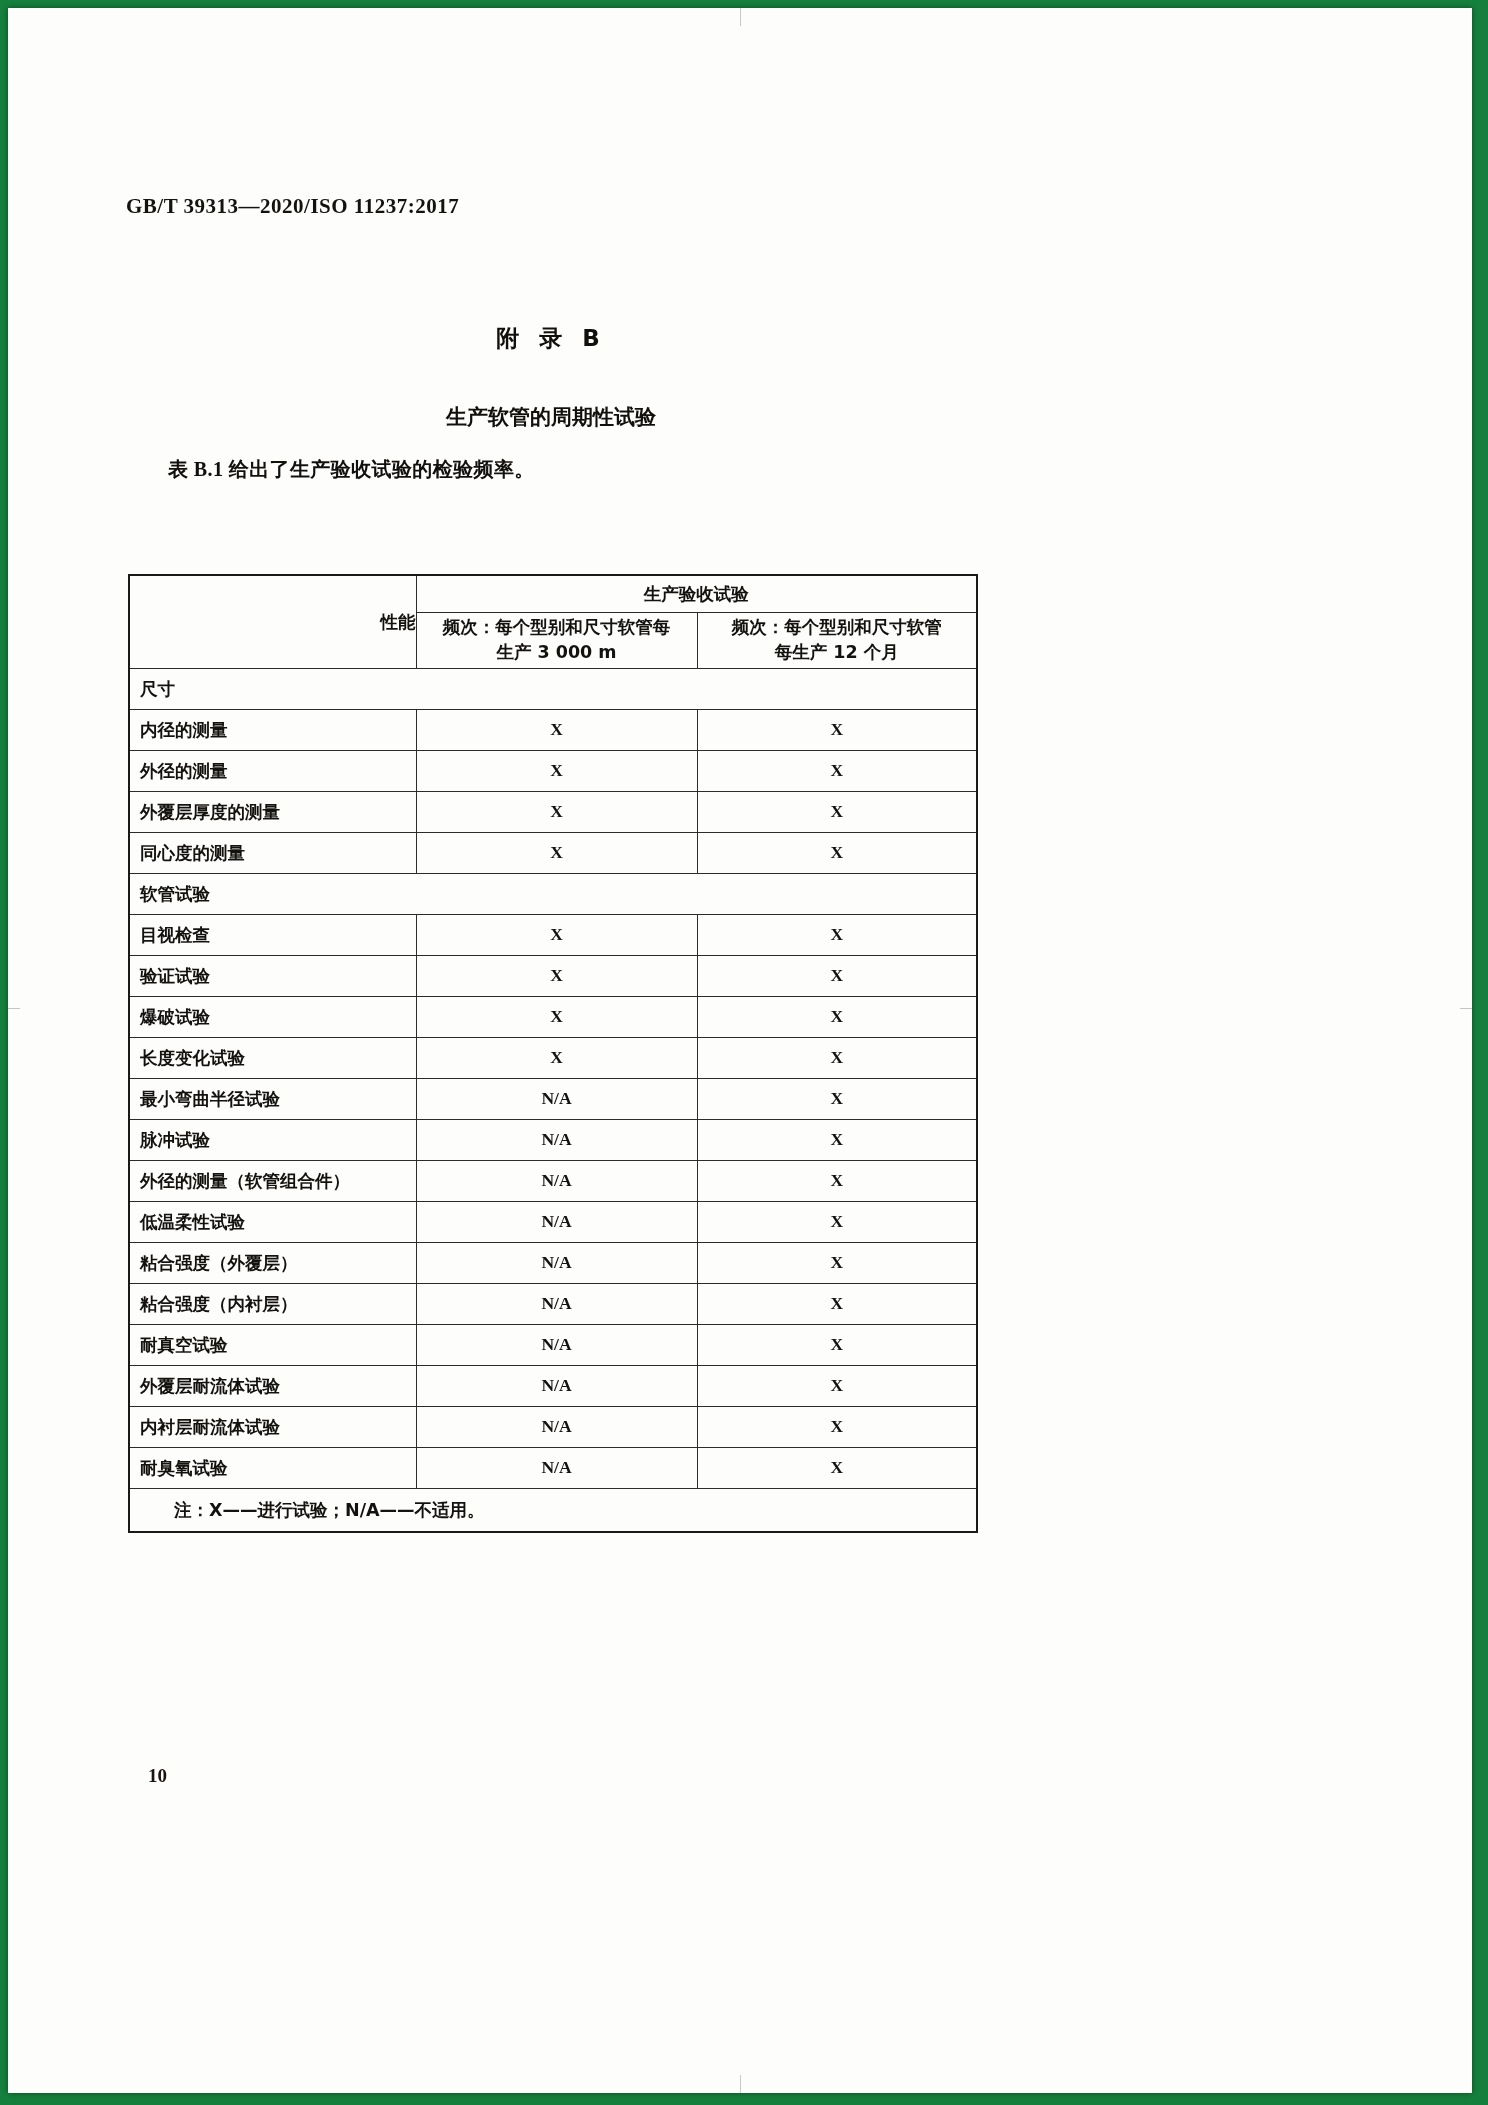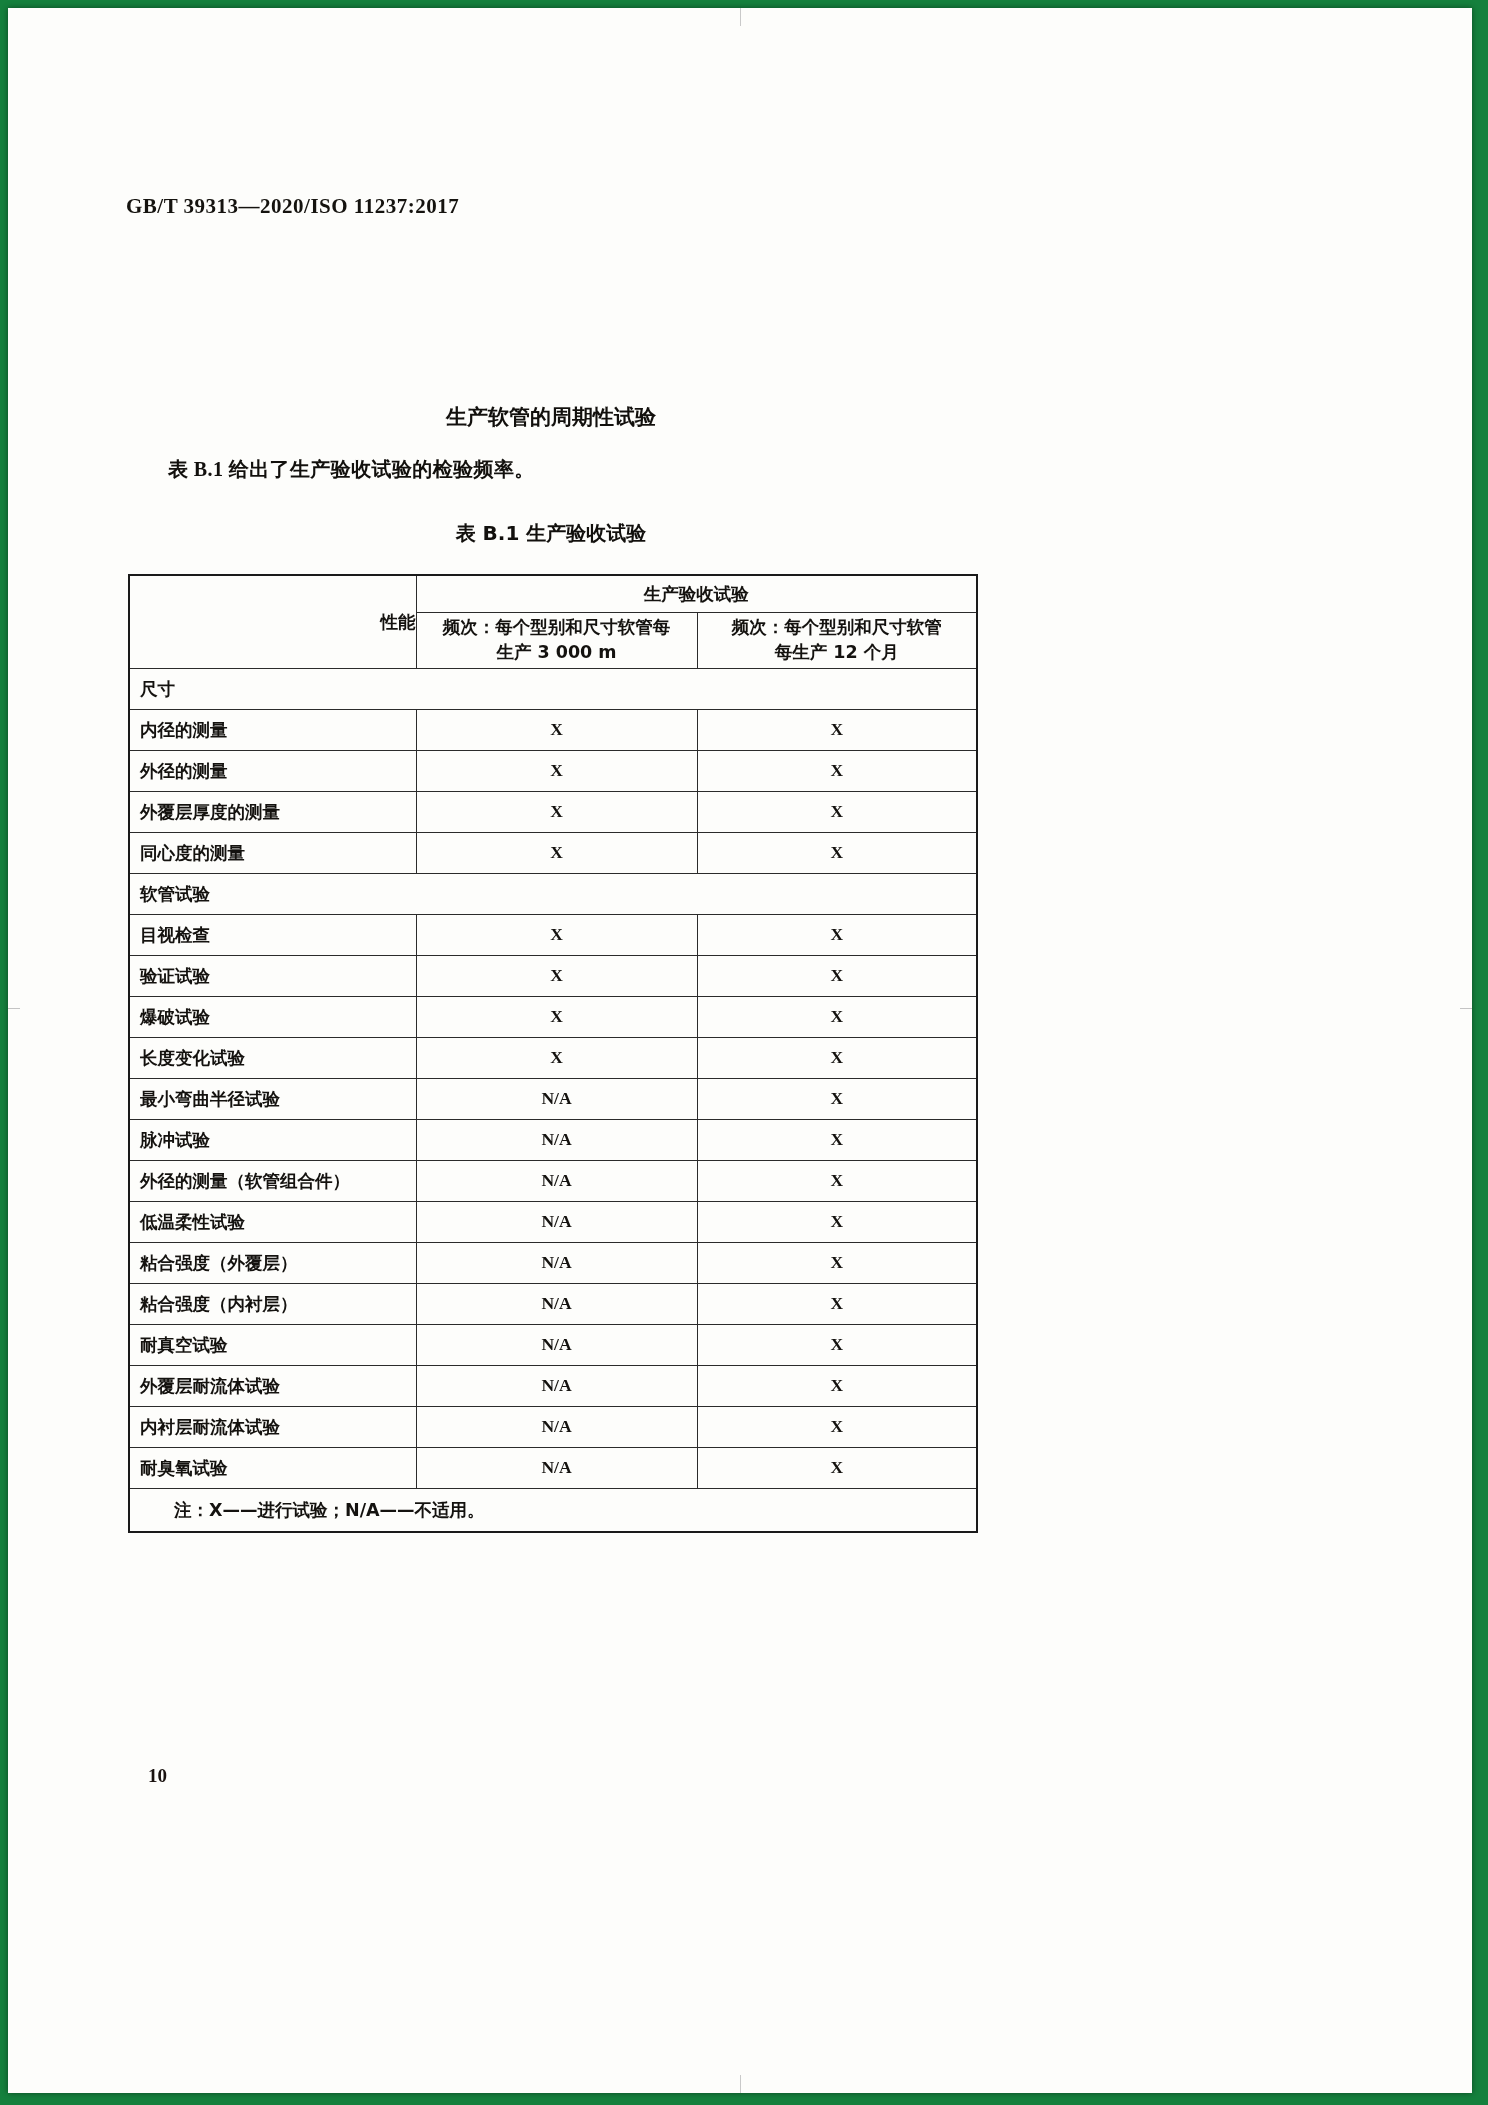--- a/index.html
+++ b/index.html
@@ -209,25 +209,25 @@
   <div class="sheet">
     <div class="fold-top"></div>
     <div class="fold-bottom"></div>
     <div class="edge-tick-l"></div>
     <div class="edge-tick-r"></div>
 
     <div class="content">
 
       <div class="doc-header">GB/T 39313—2020/ISO 11237:2017</div>
 
+      <div class="annex-title">附 录 B</div>
       <div class="annex-name">生产软管的周期性试验</div>
 
       <div class="intro-para">表 B.1 给出了生产验收试验的检验频率。</div>
 
-      <div class="table-caption">表 B.1   生产验收试验</div>
 
       <table class="b1">
         <colgroup>
           <col style="width:287px">
           <col style="width:281px">
           <col style="width:280px">
         </colgroup>
         <tbody>
           <tr>
             <td rowspan="2" class="th-perf">性能</td>

